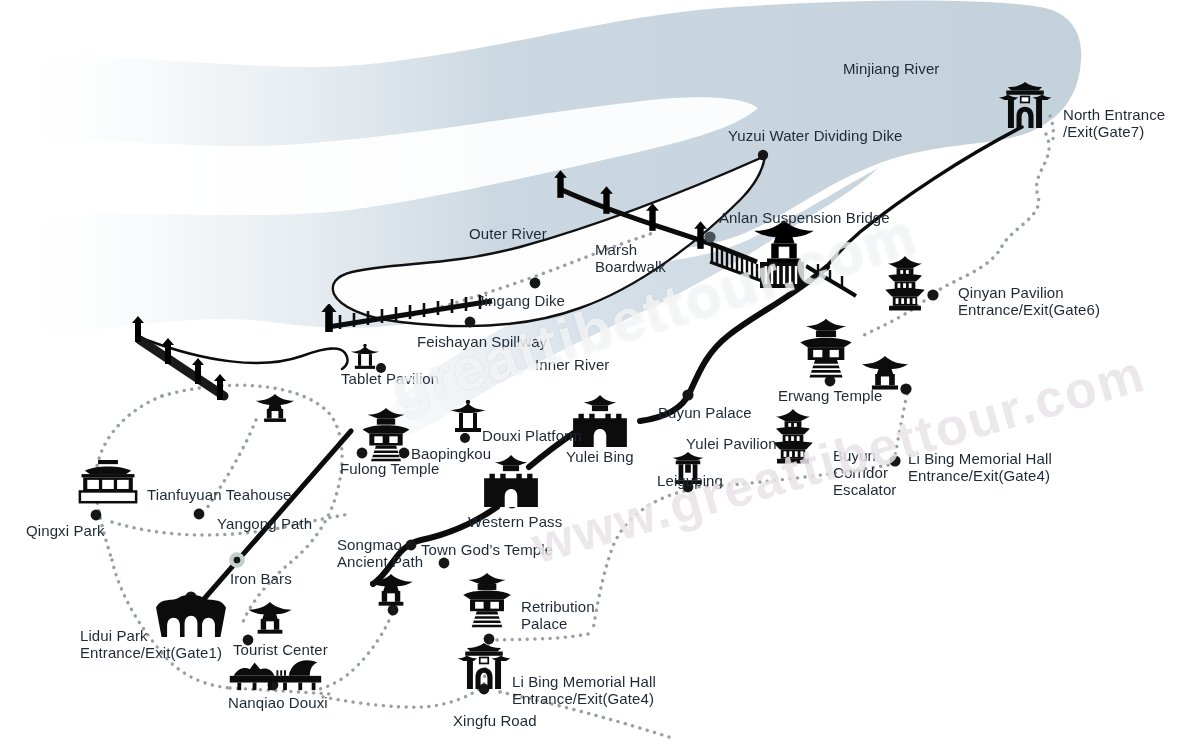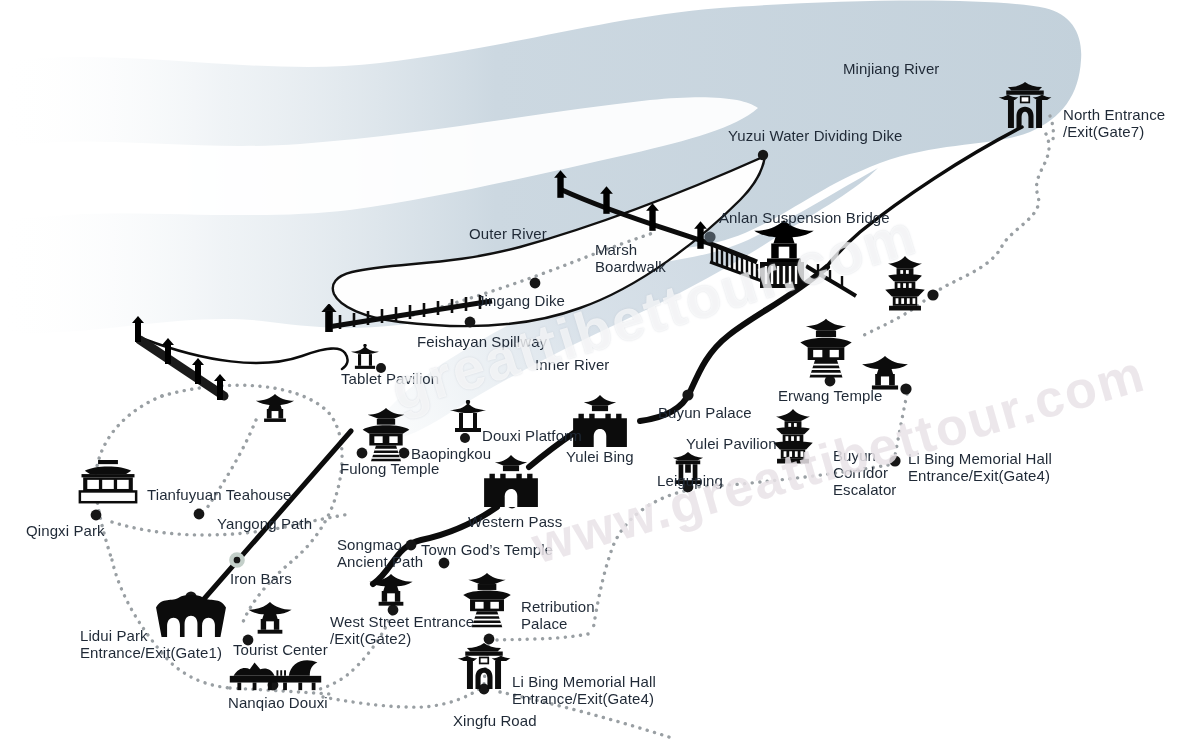--- a/index.html
+++ b/index.html
@@ -352,20 +352,22 @@
 /Exit(Gate7)</div>
   <div class="lbl" style="left:728px;top:127px">Yuzui Water Dividing Dike</div>
   <div class="lbl" style="left:719px;top:209px">Anlan Suspension Bridge</div>
   <div class="lbl" style="left:469px;top:225px">Outer River</div>
   <div class="lbl" style="left:595px;top:241px">Marsh
 Boardwalk</div>
   <div class="lbl" style="left:477px;top:292px">Jingang Dike</div>
   <div class="lbl" style="left:417px;top:333px">Feishayan Spillway</div>
   <div class="lbl" style="left:341px;top:370px">Tablet Pavilion</div>
   <div class="lbl" style="left:535px;top:356px">Inner River</div>
+  <div class="lbl" style="left:958px;top:284px">Qinyan Pavilion
+Entrance/Exit(Gate6)</div>
   <div class="lbl" style="left:778px;top:387px">Erwang Temple</div>
   <div class="lbl" style="left:658px;top:404px">Buyun Palace</div>
   <div class="lbl" style="left:686px;top:435px">Yulei Pavilion</div>
   <div class="lbl" style="left:833px;top:447px">Buyun
 Corridor
 Escalator</div>
   <div class="lbl" style="left:908px;top:450px">Li Bing Memorial Hall
 Entrance/Exit(Gate4)</div>
   <div class="lbl" style="left:482px;top:427px">Douxi Platform</div>
   <div class="lbl" style="left:566px;top:448px">Yulei Bing</div>
@@ -376,22 +378,20 @@
   <div class="lbl" style="left:147px;top:486px">Tianfuyuan Teahouse</div>
   <div class="lbl" style="left:26px;top:522px">Qingxi Park</div>
   <div class="lbl" style="left:217px;top:515px">Yangong Path</div>
   <div class="lbl" style="left:337px;top:536px">Songmao
 Ancient Path</div>
   <div class="lbl" style="left:421px;top:541px">Town God’s Temple</div>
   <div class="lbl" style="left:230px;top:570px">Iron Bars</div>
   <div class="lbl" style="left:80px;top:627px">Lidui Park
 Entrance/Exit(Gate1)</div>
   <div class="lbl" style="left:233px;top:641px">Tourist Center</div>
-  <div class="lbl" style="left:330px;top:613px">West Street Entrance
-/Exit(Gate2)</div>
   <div class="lbl" style="left:521px;top:598px">Retribution
 Palace</div>
   <div class="lbl" style="left:228px;top:694px">Nanqiao Douxi</div>
   <div class="lbl" style="left:512px;top:673px">Li Bing Memorial Hall
 Entrance/Exit(Gate4)</div>
   <div class="lbl" style="left:453px;top:712px">Xingfu Road</div>
 
   <div class="wm" id="wm1">greattibettour.com</div>
   <div class="wm" id="wm2">www.greattibettour.com</div>
 </div>

